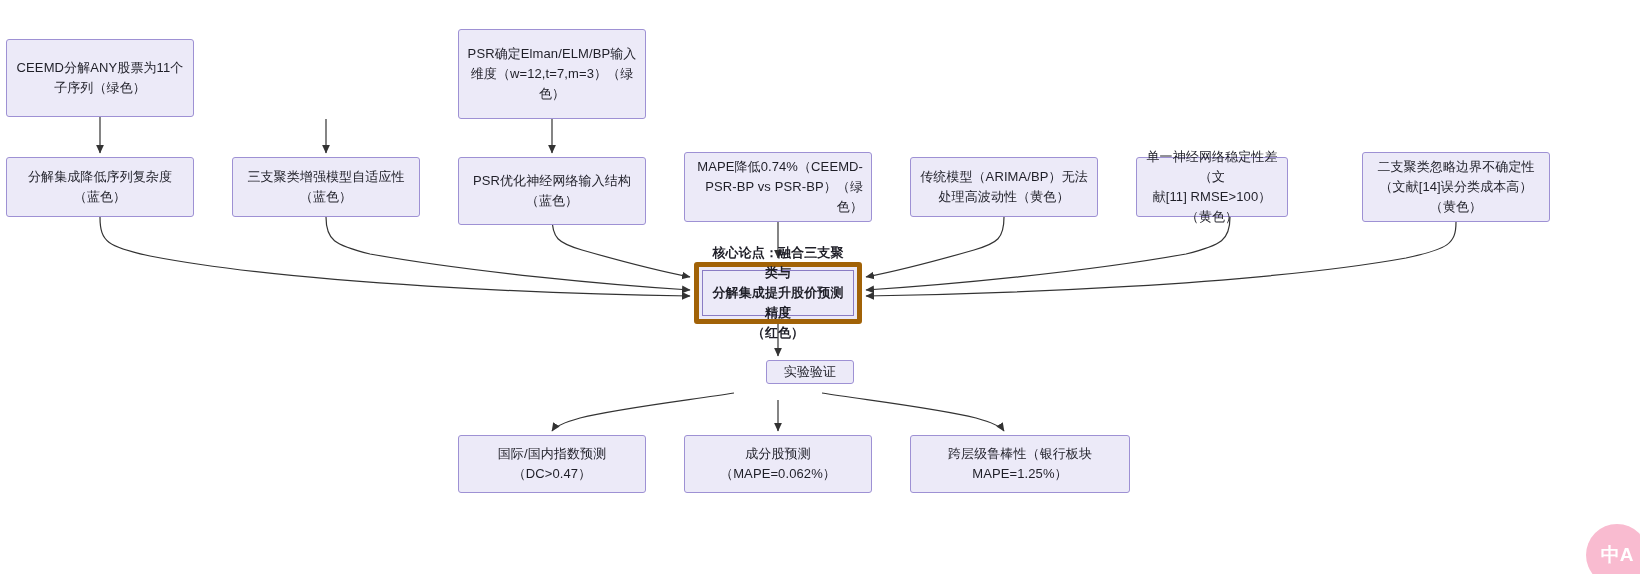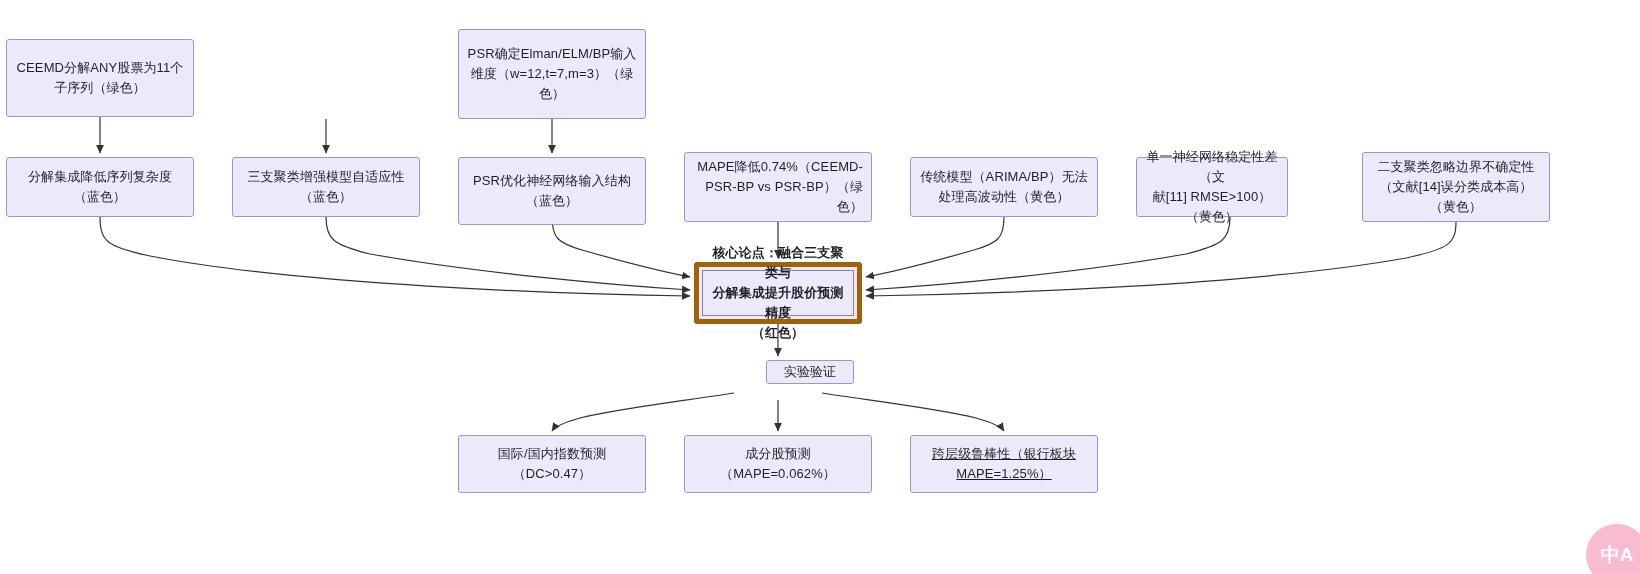--- a/index.html
+++ b/index.html
@@ -167,21 +167,21 @@
   <div class="node" style="left:458px;top:435px;width:188px;height:58px;">
     <span class="label">国际/国内指数预测
 （DC&gt;0.47）</span>
   </div>
 
   <div class="node" style="left:684px;top:435px;width:188px;height:58px;">
     <span class="label">成分股预测
 （MAPE=0.062%）</span>
   </div>
 
-  <div class="node" style="left:910px;top:435px;width:188px;height:58px;text-decoration:underline;">
+  <div class="node" style="left:910px;top:435px;width:220px;height:58px;">
     <span class="label">跨层级鲁棒性（银行板块
 MAPE=1.25%）</span>
   </div>
 
   <div class="watermark" style="left:1586px;top:524px;">
     <span>中A</span>
   </div>
 
 </div>
 

